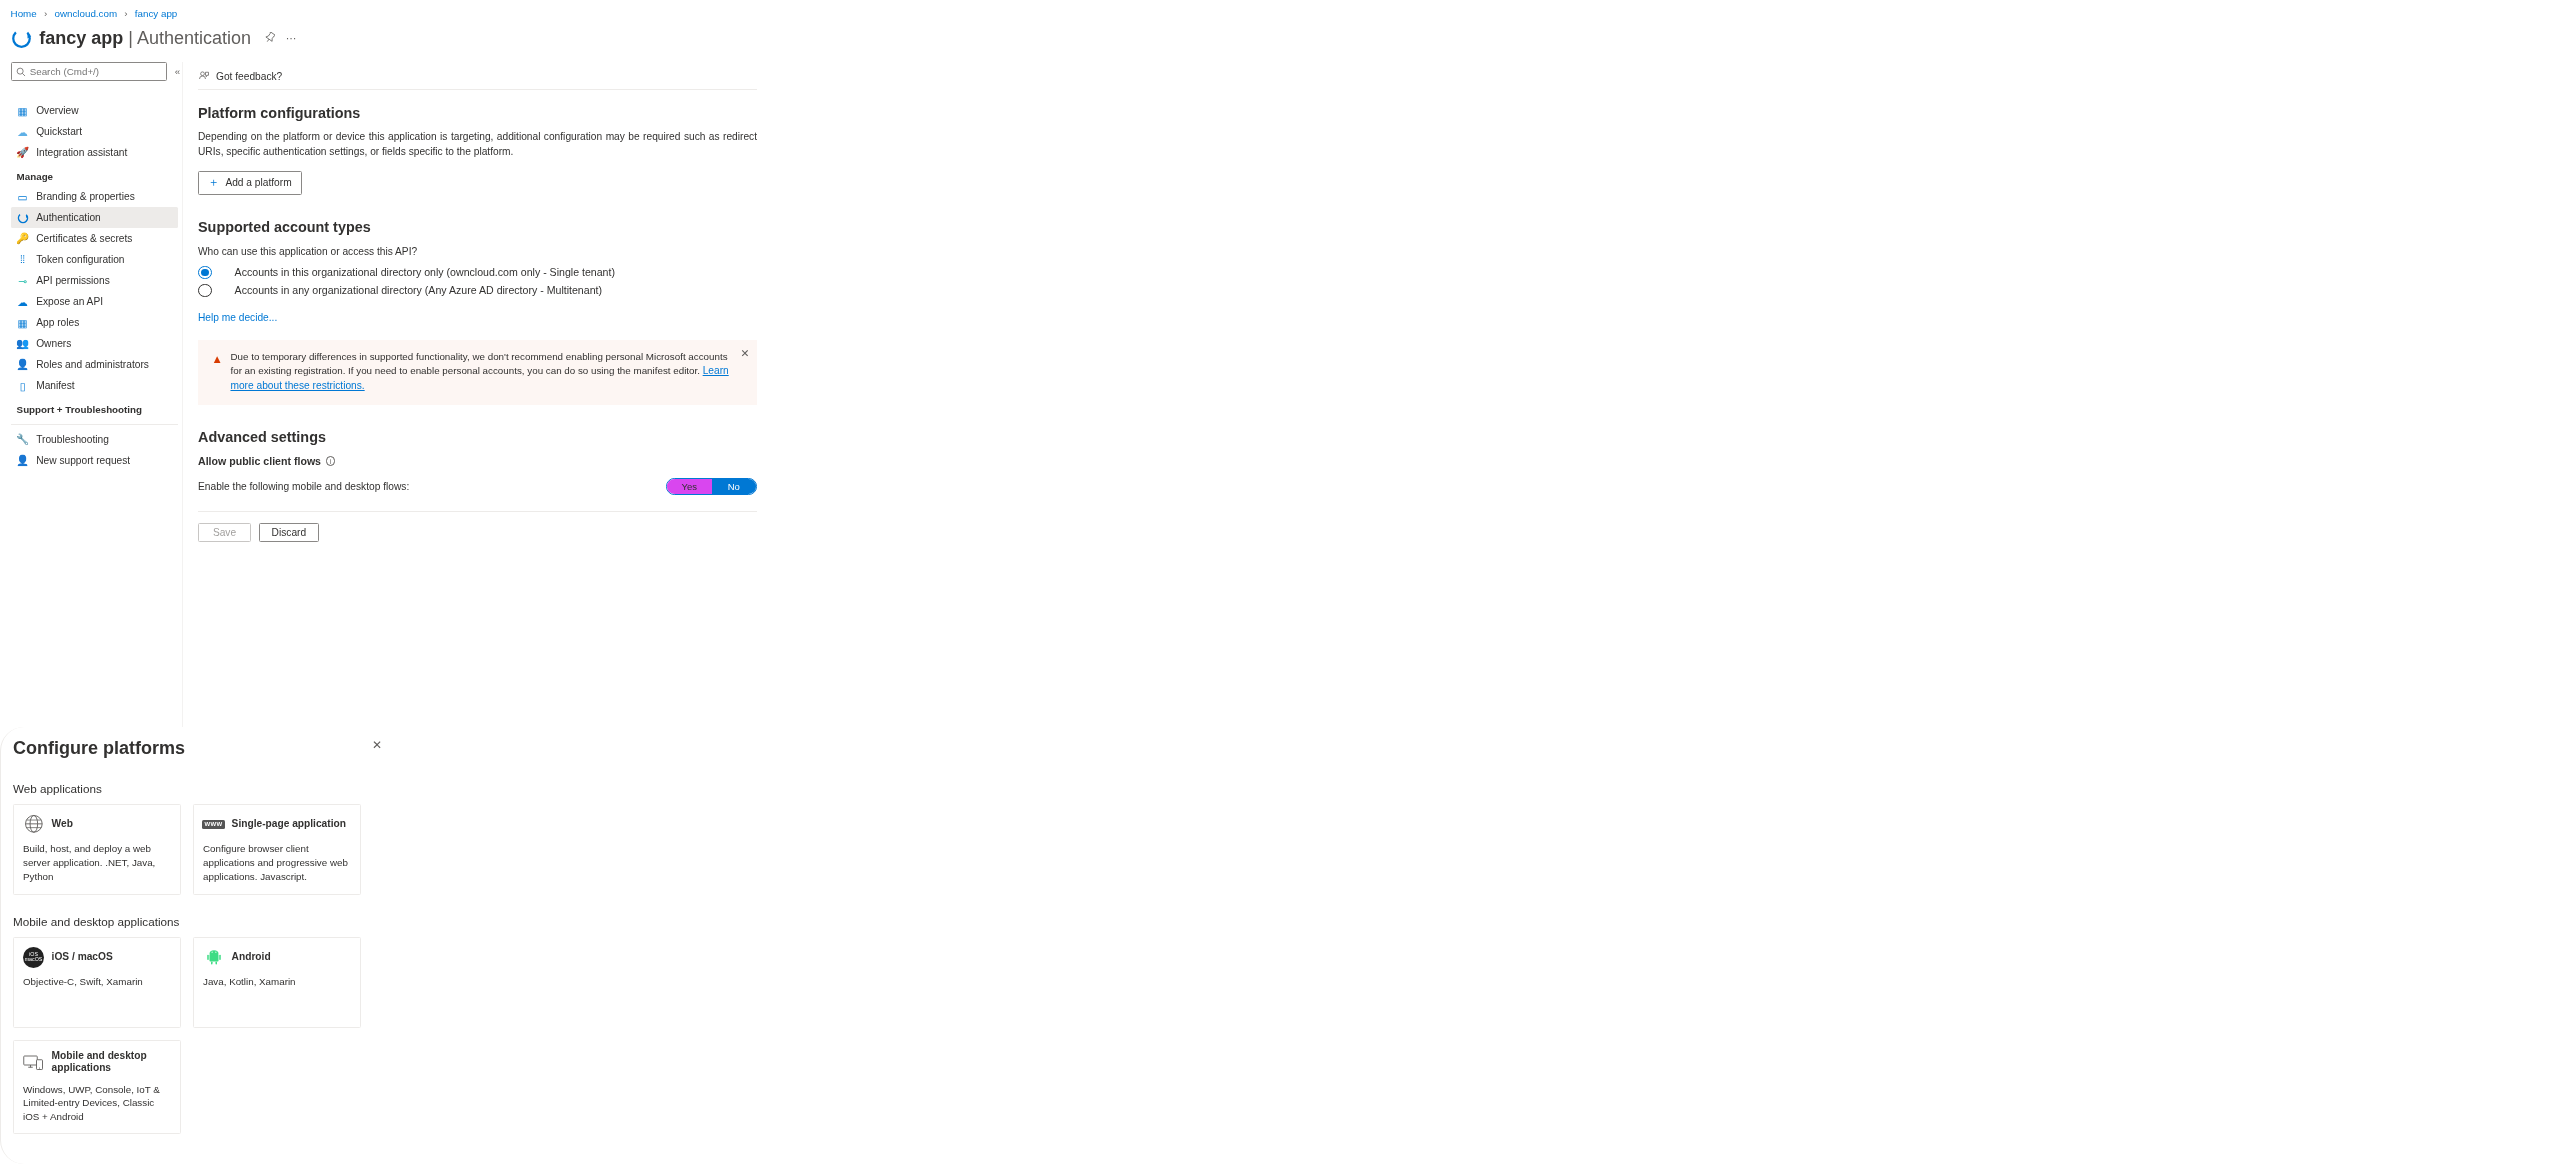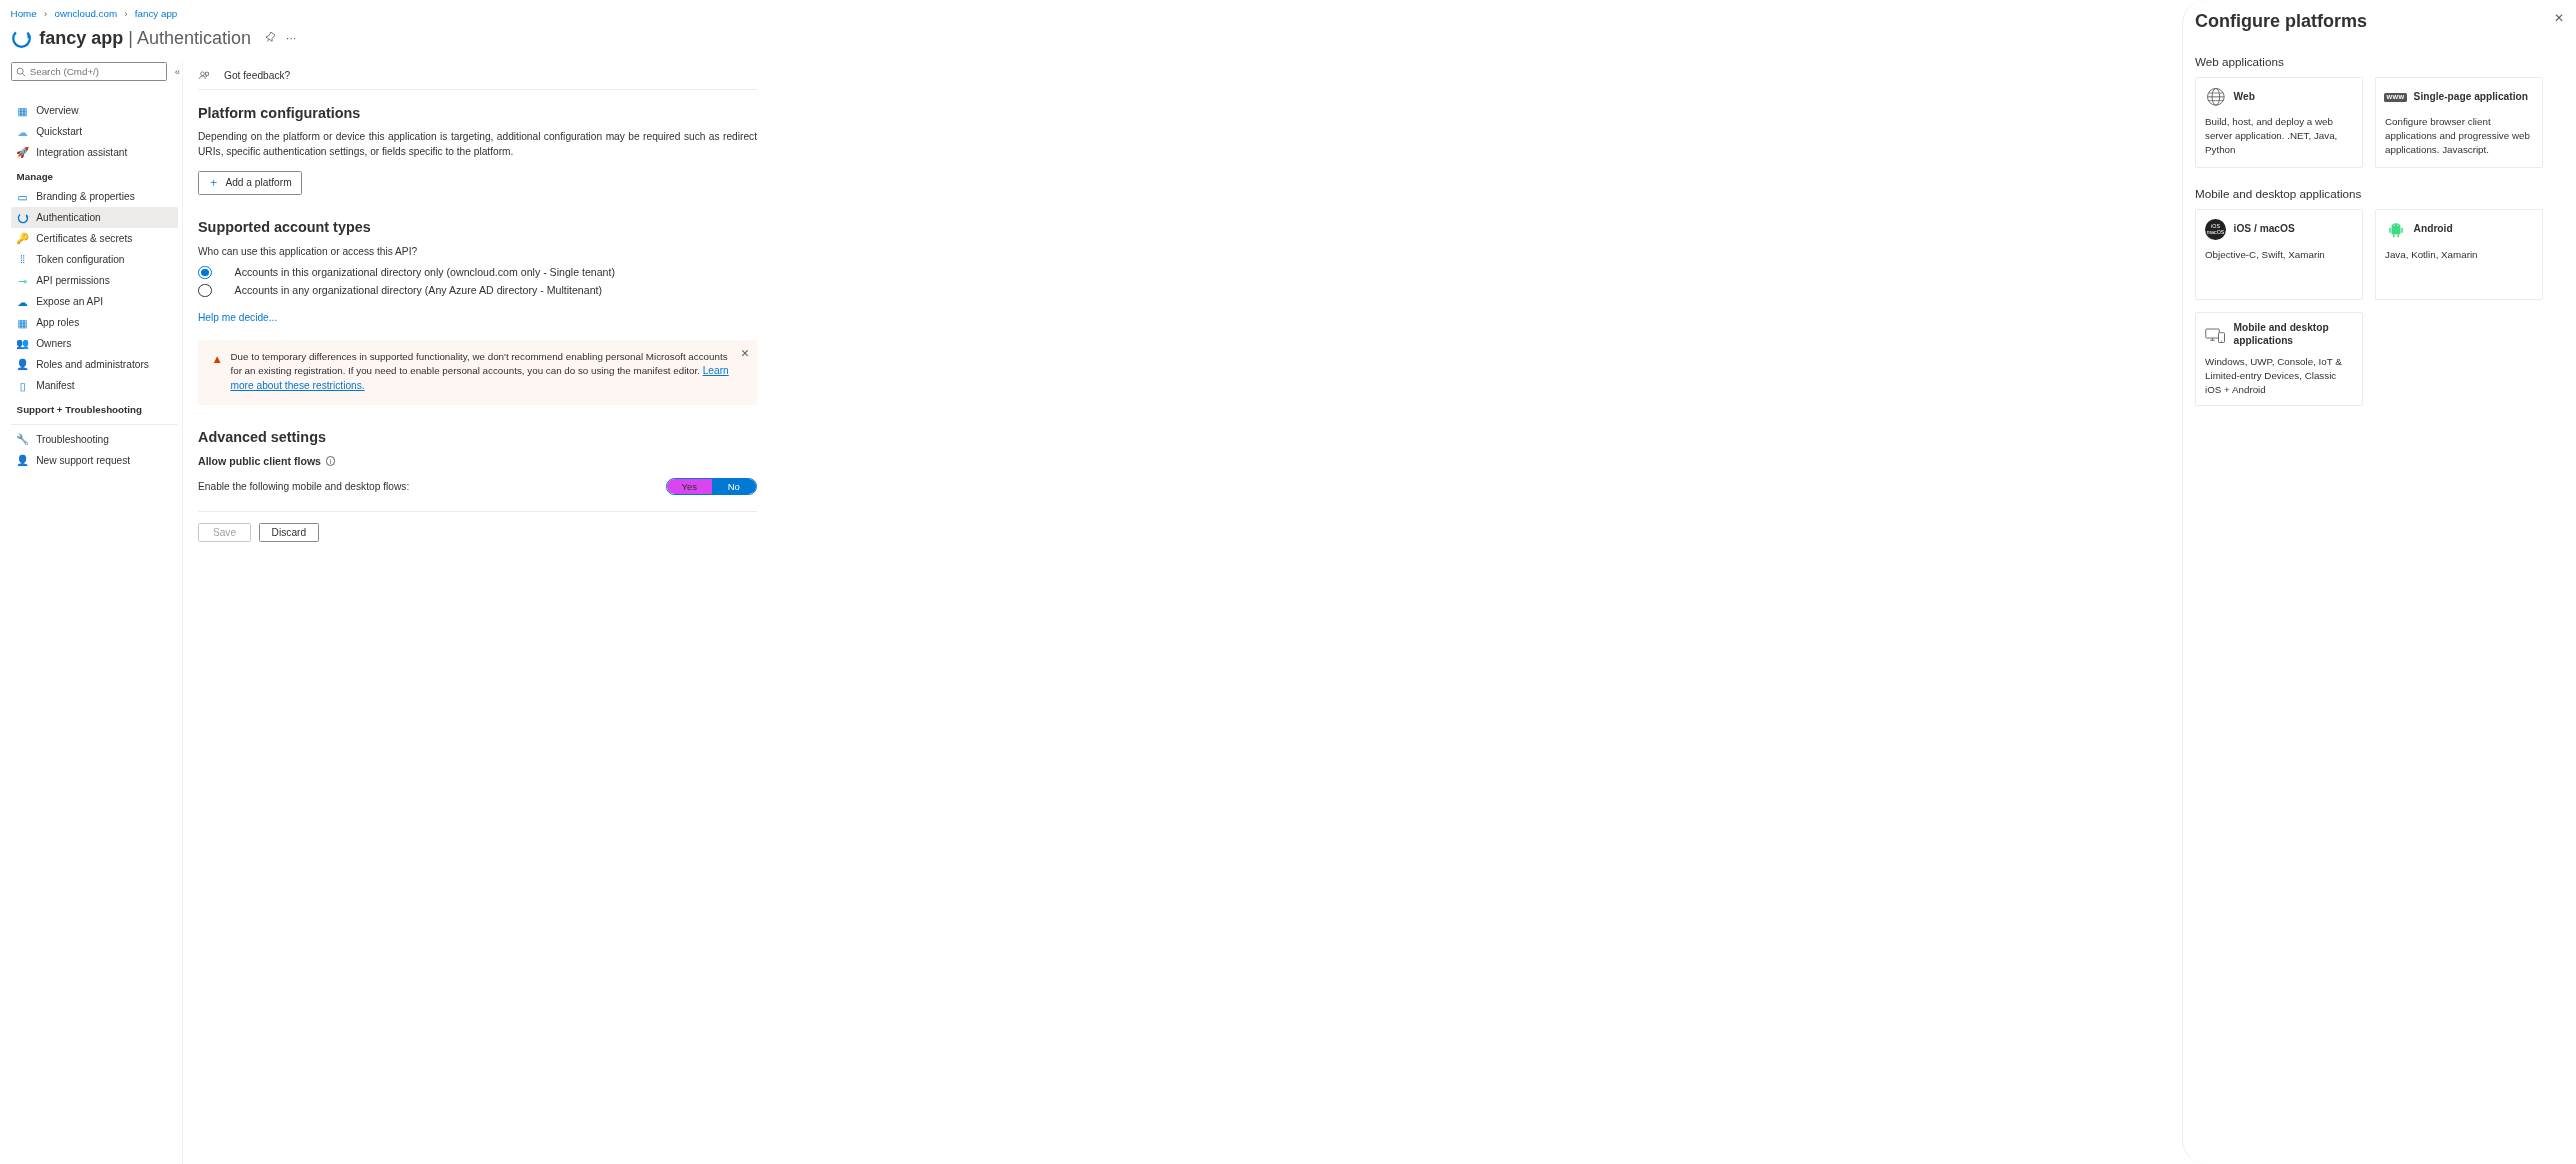--- a/index.html
+++ b/index.html
@@ -7,20 +7,21 @@
     font-family: "Segoe UI", -apple-system, BlinkMacSystemFont, sans-serif;
     font-size: 10.6px;
     color: #323130;
     background: #ffffff;
     overflow: hidden;
   }
   .app-container {
     display: flex;
     width: 100%;
     height: 100vh;
+    flex-direction: column;
   }
   .main-area {
     flex: 1;
     display: flex;
     flex-direction: column;
     overflow: hidden;
   }
   .breadcrumb {
     padding: 7.6px 10.6px 6px;
     font-size: 9.8px;
@@ -132,22 +133,22 @@
   }
   .content {
     flex: 1;
     padding: 0 15px 15px;
     overflow-y: auto;
     border-left: 0.8px solid #f3f2f1;
     max-width: 590px;
   }
   .feedback-bar {
     display: flex;
-    align-items: center;
-    gap: 14px;
+    align-items: flex-end;
+    gap: 6px;
     padding: 7.6px 0;
     border-bottom: 0.8px solid #edebe9;
     margin-bottom: 15px;
     color: #323130;
     font-size: 10.2px;
   }
   .section-title {
     font-size: 14.4px;
     font-weight: 600;
     margin-bottom: 9px;

